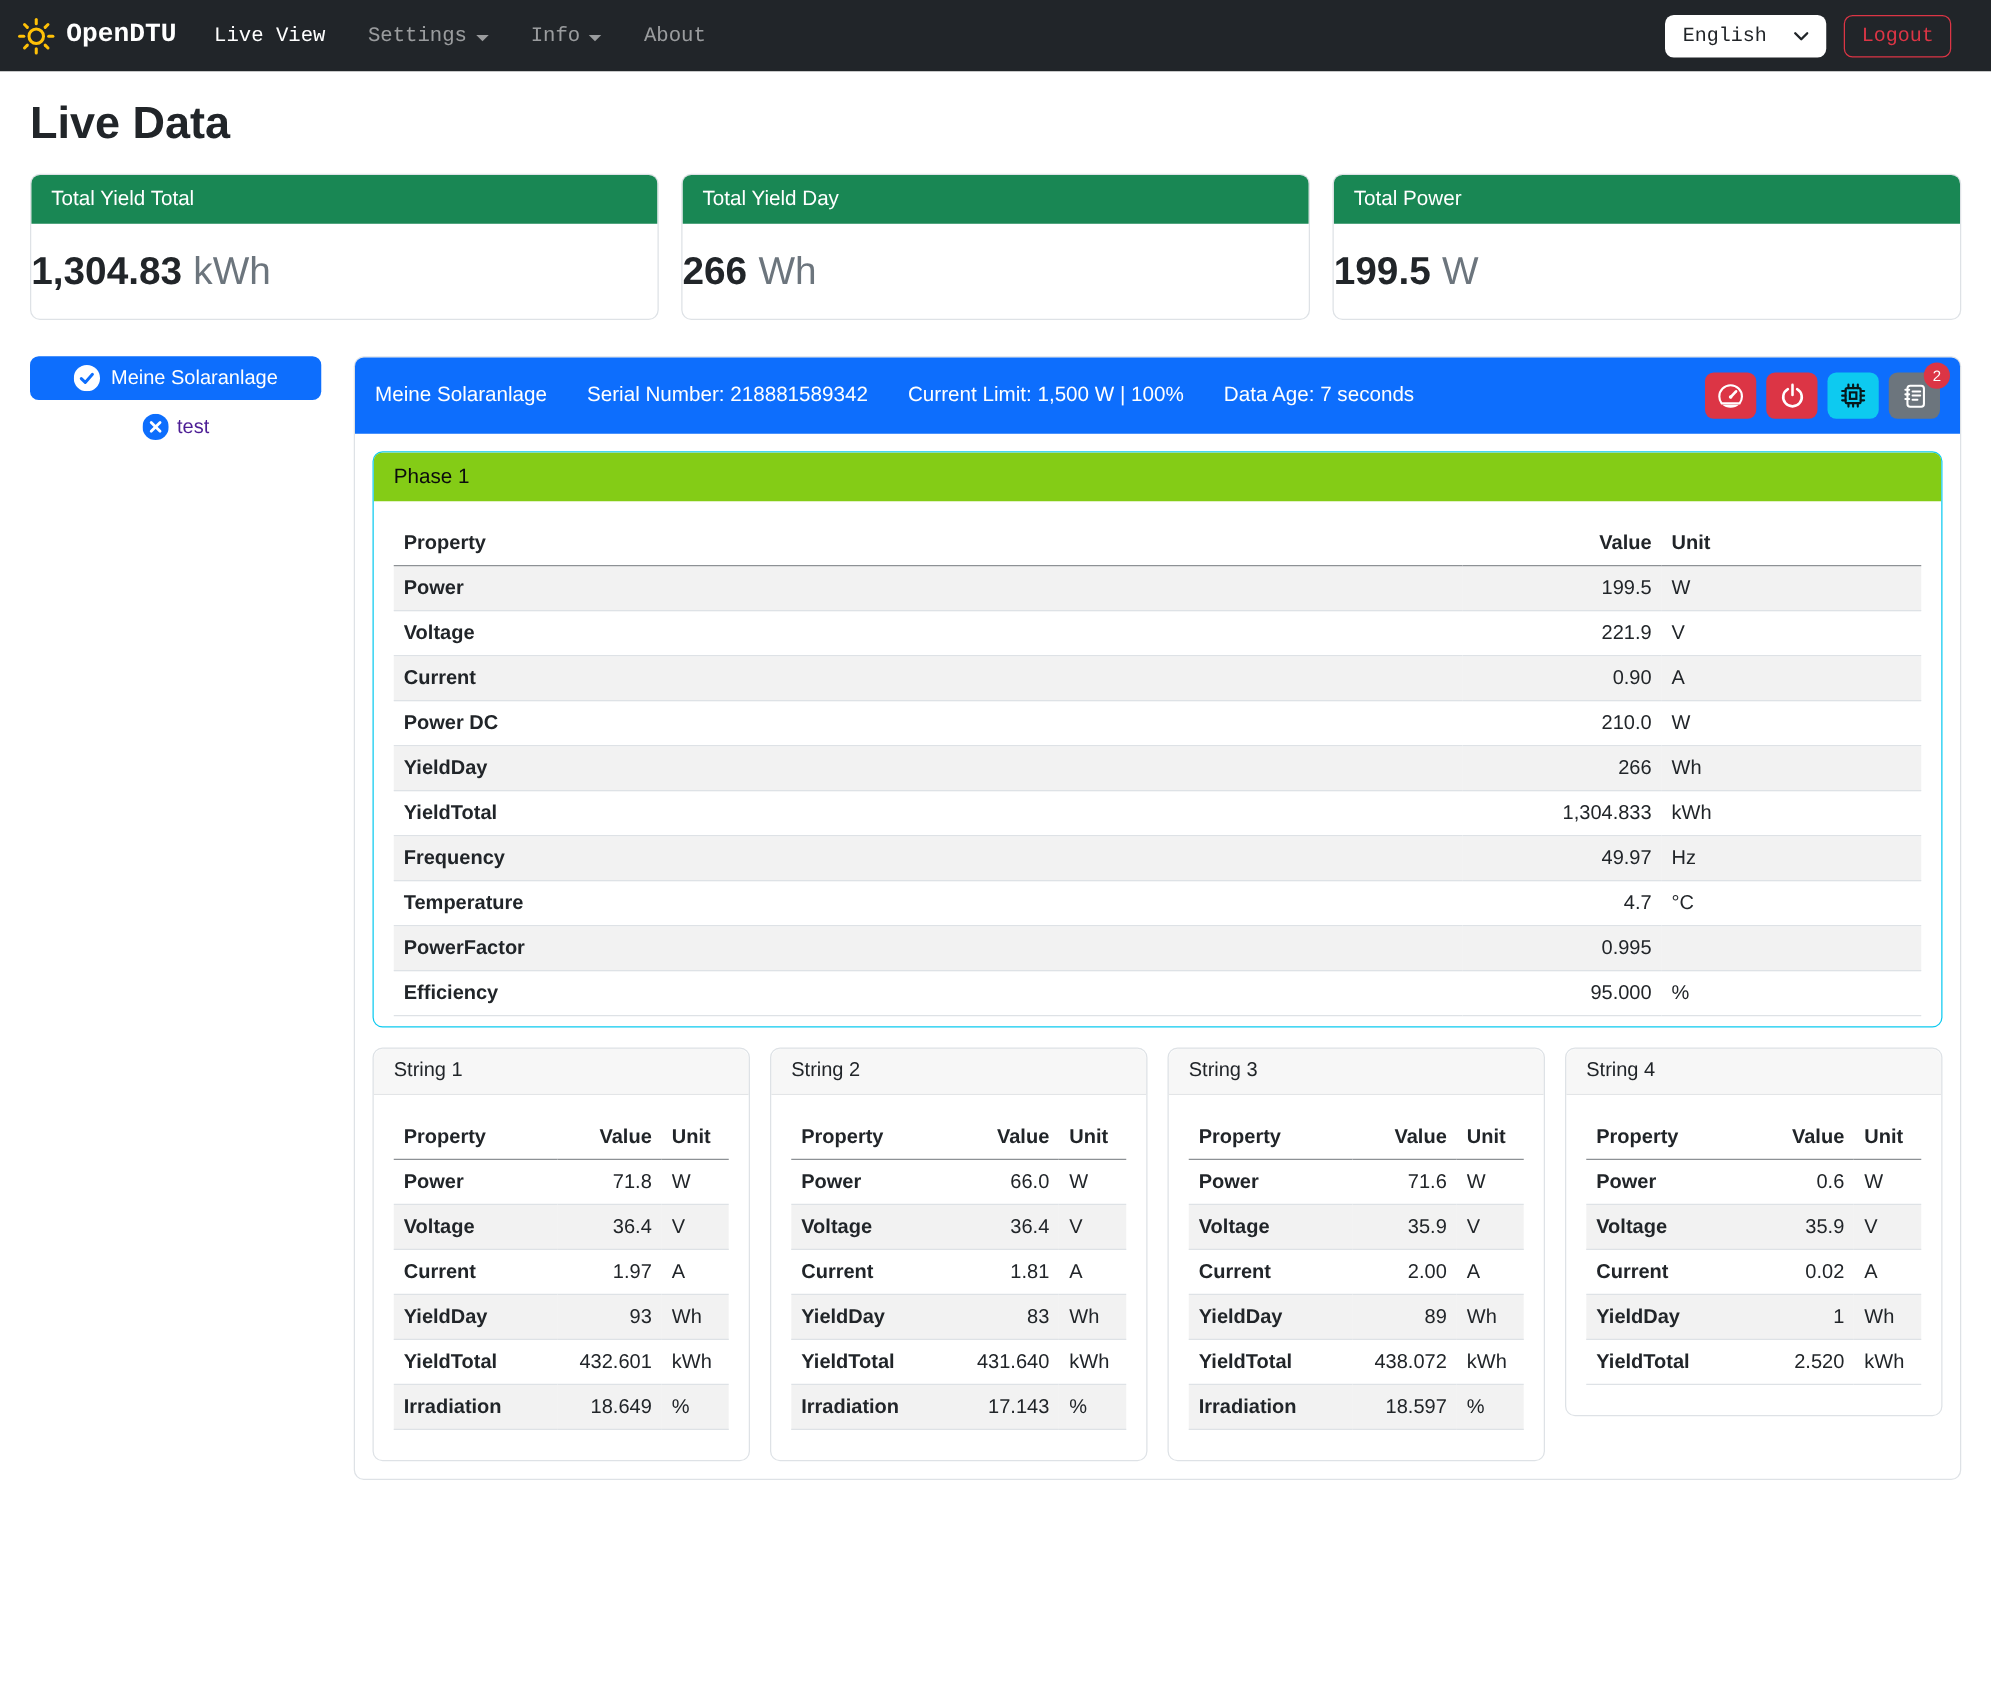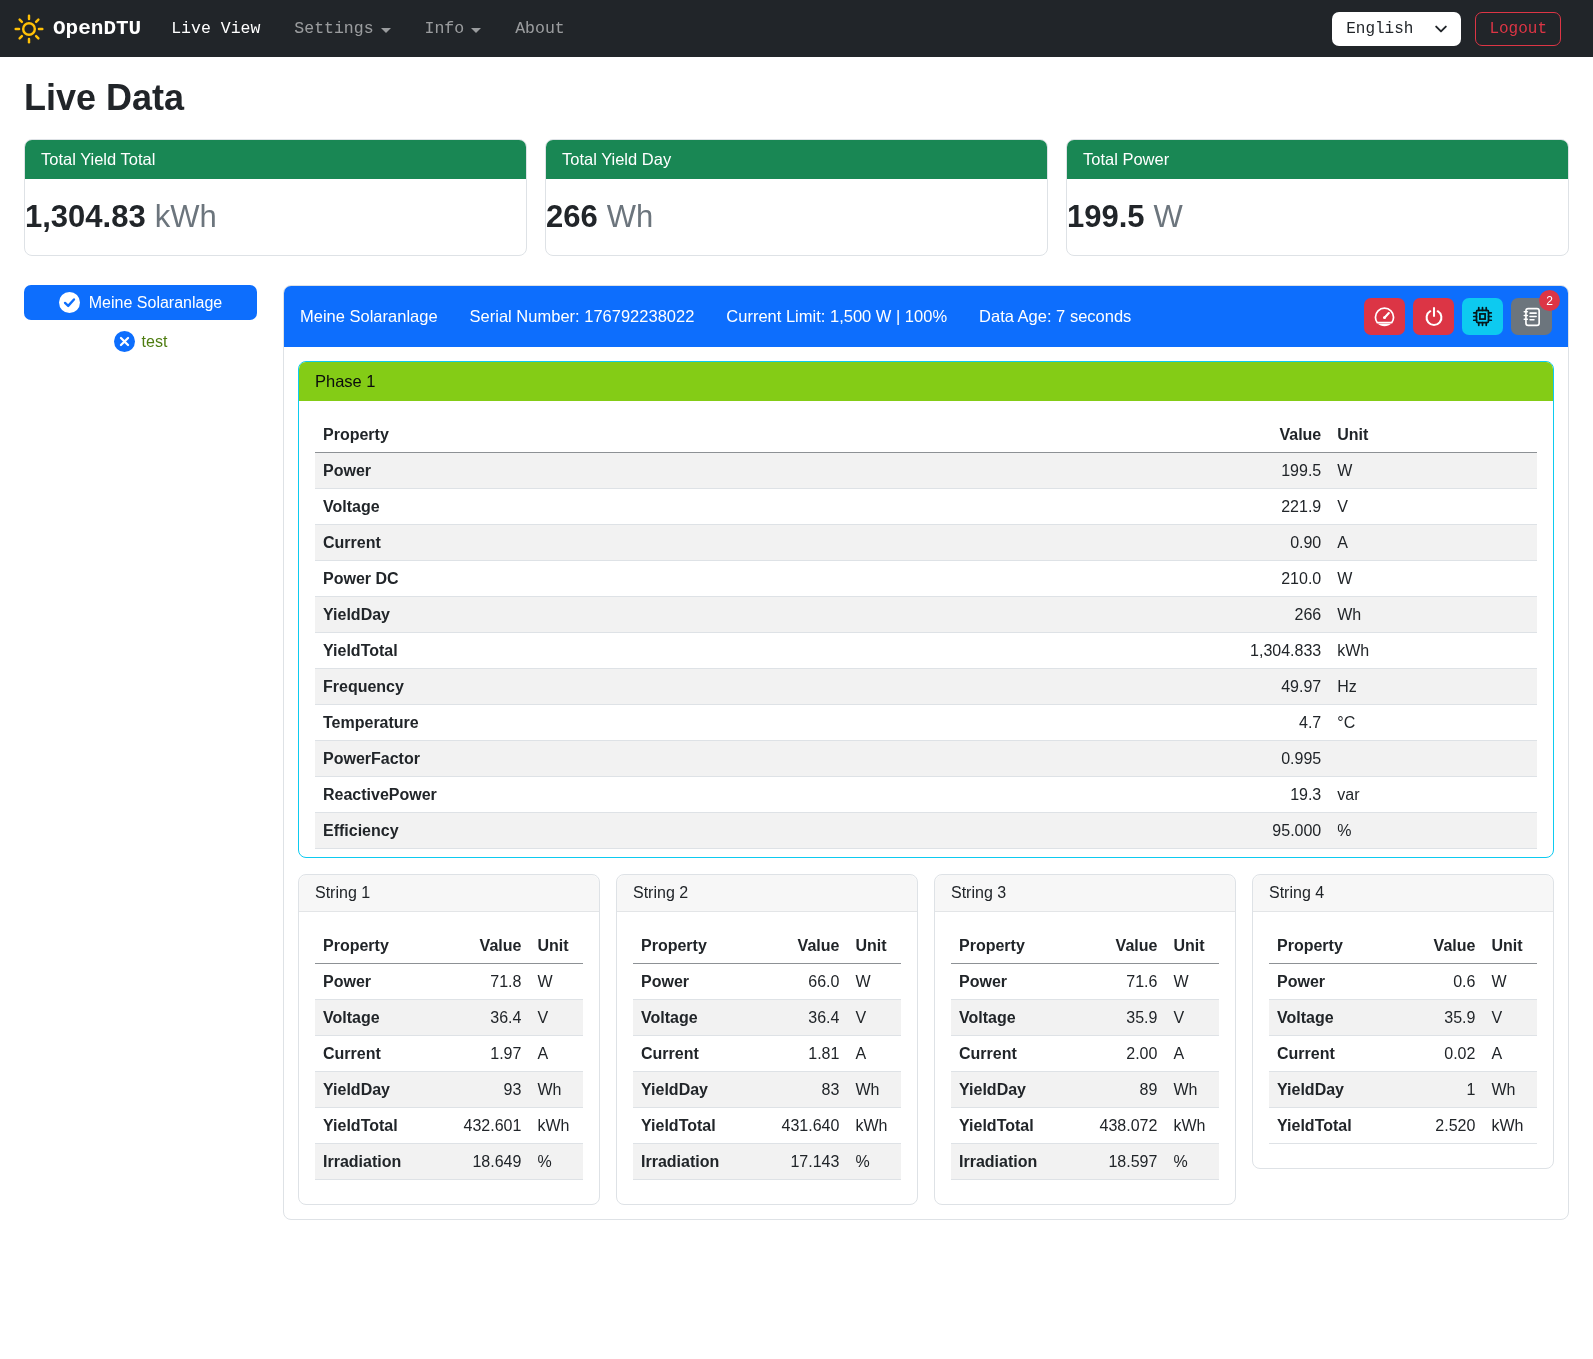--- a/index.html
+++ b/index.html
@@ -27,21 +27,21 @@
   .summary-row { display:flex; gap:18px; }
   .summary-card { flex:1; border:1px solid #dee2e6; border-radius:8px; overflow:hidden; background:#fff; }
   .summary-head { background:#198754; color:#fff; padding:10px 16px; font-size:16.5px; }
   .summary-body { height:76px; display:flex; align-items:center; justify-content:flex-start; font-size:31px; }
   .summary-value { font-weight:600; color:#212529; }
   .summary-unit { color:#6c757d; margin-left:9px; }
 
   .main-row { display:flex; gap:26px; margin-top:29px; align-items:flex-start; }
   .sidebar { width:233px; flex-shrink:0; }
   .inv-btn { width:100%; background:#0d6efd; border:none; color:#fff; border-radius:7px; padding:7px 10px; font-size:16px; font-family:inherit; display:flex; align-items:center; justify-content:center; gap:9px; cursor:pointer; }
-  .inv-alt { margin-top:11px; display:flex; align-items:center; justify-content:center; gap:7px; color:#4d7c0f; font-size:16px; cursor:pointer; }
+  .inv-alt { margin-top:11px; display:flex; align-items:center; justify-content:center; gap:7px; color:#4c1d95; font-size:16px; cursor:pointer; }
 
   .inv-card { flex:1; border:1px solid #dee2e6; border-radius:8px; background:#fff; }
   .inv-header { background:#0d6efd; border-radius:7px 7px 0 0; color:#fff; display:flex; align-items:center; gap:32px; padding:12px 16px; font-size:16.5px; }
   .inv-actions { margin-left:auto; display:flex; gap:8px; }
   .icon-btn { width:41px; height:37px; border-radius:7px; border:none; display:flex; align-items:center; justify-content:center; cursor:pointer; position:relative; padding:0; }
   .btn-danger { background:#dc3545; }
   .btn-info { background:#0dcaf0; }
   .btn-secondary { background:#6c757d; }
   .evt-badge { position:absolute; top:-8px; right:-8px; width:21px; height:21px; border-radius:50%; background:#dc3545; color:#fff; font-size:12px; display:flex; align-items:center; justify-content:center; }
 
@@ -163,21 +163,21 @@
             <path d="M5.3 5.3 L10.7 10.7 M10.7 5.3 L5.3 10.7" stroke="#fff" stroke-width="1.7" stroke-linecap="round"></path>
           </svg>
         </span>
         <span>test</span>
       </div>
     </div>
 
     <div class="inv-card">
       <div class="inv-header">
         <span>Meine Solaranlage</span>
-        <span>Serial Number: 176792238022</span>
+        <span>Serial Number: 218881589342</span>
         <span>Current Limit: 1,500 W | 100%</span>
         <span>Data Age: 7 seconds</span>
         <div class="inv-actions">
           <button class="icon-btn btn-danger">
             <span style="display:flex;">
               <svg viewBox="0 0 16 16" width="23" height="23">
                 <path d="M8 2.2 A 6.3 6.3 0 0 0 1.7 8.5 A 6.3 6.3 0 0 0 3 12.3 L 13 12.3 A 6.3 6.3 0 0 0 14.3 8.5 A 6.3 6.3 0 0 0 8 2.2 Z" fill="none" stroke="#fff" stroke-width="1.2"></path>
                 <line x1="8" y1="8.8" x2="11" y2="5.6" stroke="#fff" stroke-width="1.5" stroke-linecap="round"></line>
                 <circle cx="8" cy="8.8" r="1" fill="#fff"></circle>
                 <path d="M3.4 13.1 L12.6 13.1 C11.5 14.2 9.9 14.8 8 14.8 C6.1 14.8 4.5 14.2 3.4 13.1 Z" fill="#fff"></path>
@@ -286,25 +286,20 @@
                     <th>Temperature</th>
                     <td class="val">4.7</td>
                     <td class="unit">°C</td>
                   </tr>
                   <tr>
                     <th>PowerFactor</th>
                     <td class="val">0.995</td>
                     <td class="unit"></td>
                   </tr>
                   <tr>
-                    <th>ReactivePower</th>
-                    <td class="val">19.3</td>
-                    <td class="unit">var</td>
-                  </tr>
-                  <tr>
                     <th>Efficiency</th>
                     <td class="val">95.000</td>
                     <td class="unit">%</td>
                   </tr>
                 </tbody>
             </table>
           </div>
         </div>
 
         <div class="strings-row">

